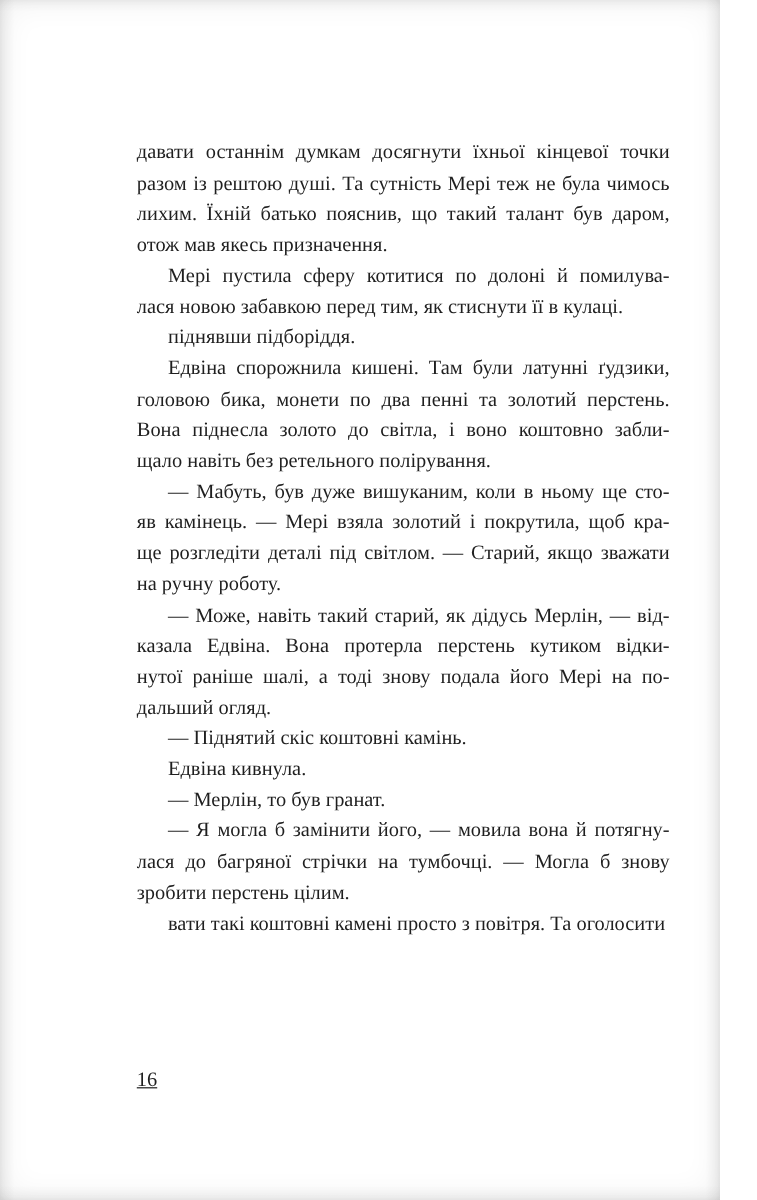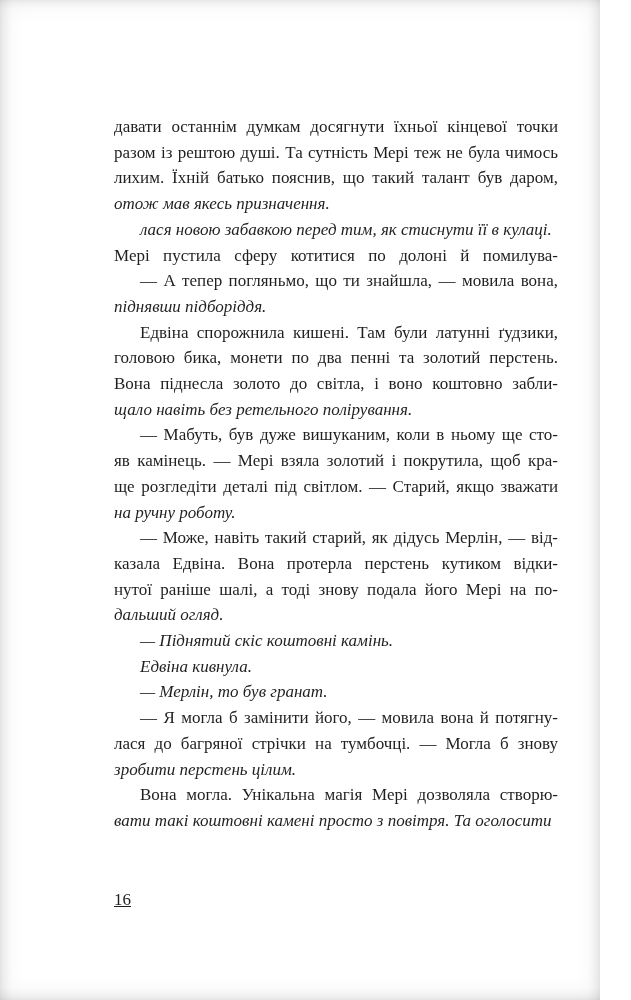--- a/index.html
+++ b/index.html
@@ -44,21 +44,20 @@
   }
   .line {
     text-align: justify;
     text-align-last: justify;
     white-space: nowrap;
   }
   .line.last {
     text-align: left;
     text-align-last: left;
     white-space: normal;
-    font-style: italic;
   }
   .para.indent .line:first-child {
     text-indent: 26px;
   }
   .page-number {
     position: absolute;
     left: 114px;
     top: 887px;
     font-size: 17px;
     line-height: 25.7px;
@@ -71,25 +70,24 @@
 
 <div class="page">
   <div class="text-block">
       <div class="para">
         <div class="line">давати останнім думкам досягнути їхньої кінцевої точки</div>
         <div class="line">разом із рештою душі. Та сутність Мері теж не була чимось</div>
         <div class="line">лихим. Їхній батько пояснив, що такий талант був даром,</div>
         <div class="line last">отож мав якесь призначення.</div>
       </div>
       <div class="para indent">
+        <div class="line">Мері пустила сферу котитися по долоні й помилува-</div>
         <div class="line last">лася новою забавкою перед тим, як стиснути її в кулаці.</div>
-        <div class="line">Мері пустила сферу котитися по долоні й помилува-</div>
       </div>
       <div class="para indent">
-        <div class="line">— А тепер погляньмо, що ти знайшла, — мовила вона,</div>
         <div class="line last">піднявши підборіддя.</div>
       </div>
       <div class="para indent">
         <div class="line">Едвіна спорожнила кишені. Там були латунні ґудзики,</div>
         <div class="line">головою бика, монети по два пенні та золотий перстень.</div>
         <div class="line">Вона піднесла золото до світла, і воно коштовно забли-</div>
         <div class="line last">щало навіть без ретельного полірування.</div>
       </div>
       <div class="para indent">
         <div class="line">— Мабуть, був дуже вишуканим, коли в ньому ще сто-</div>
@@ -111,18 +109,17 @@
       </div>
       <div class="para indent">
         <div class="line last">— Мерлін, то був гранат.</div>
       </div>
       <div class="para indent">
         <div class="line">— Я могла б замінити його, — мовила вона й потягну-</div>
         <div class="line">лася до багряної стрічки на тумбочці. — Могла б знову</div>
         <div class="line last">зробити перстень цілим.</div>
       </div>
       <div class="para indent">
-        <div class="line">Вона могла. Унікальна магія Мері дозволяла створю-</div>
         <div class="line last">вати такі коштовні камені просто з повітря. Та оголосити</div>
       </div>
     </div>
   <div class="page-number">16</div>
 </div>
 
 </body></html>

